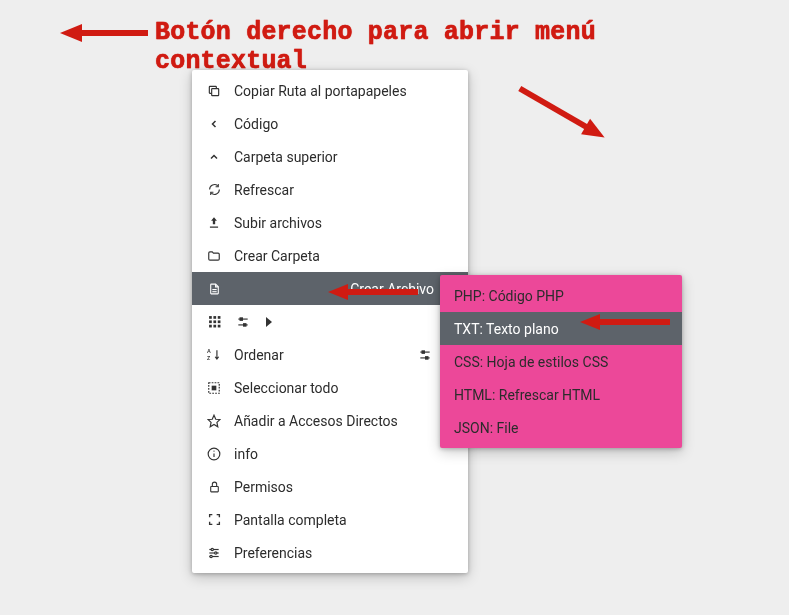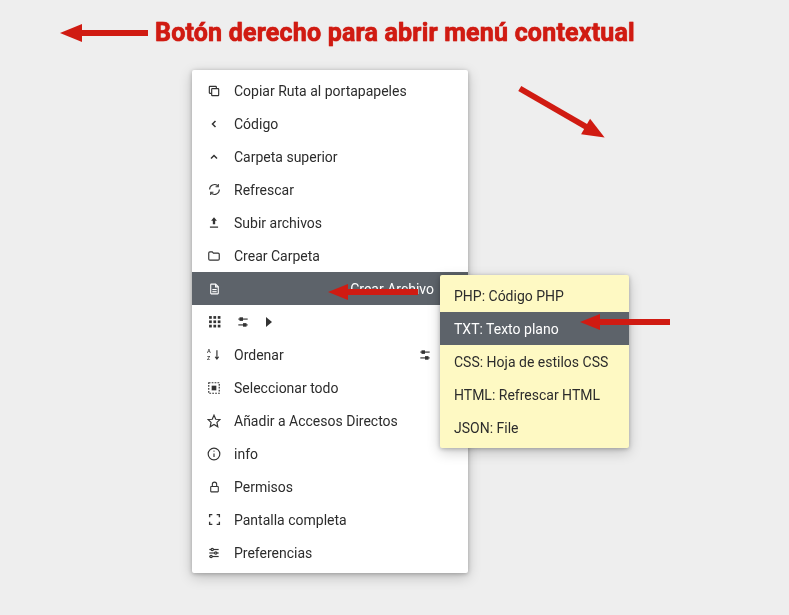--- a/index.html
+++ b/index.html
@@ -20,20 +20,21 @@
     align-items: center;
     gap: 12px;
   }
   .header-text {
     font-size: 25px;
     font-weight: 700;
     color: #d01b12;
     -webkit-text-stroke: 0.5px #d01b12;
     letter-spacing: 0.2px;
     text-shadow: 0 0 1px #d01b12;
+    font-family: Liberation Mono, monospace;
   }
   .arrow {
     position: absolute;
     pointer-events: none;
   }
   .menu {
     position: absolute;
     top: 70px;
     left: 192px;
     width: 276px;
@@ -86,22 +87,22 @@
     text-align: right;
   }
   .menu-item.highlight .icon,
   .menu-item.highlight .chev,
   .menu-item.highlight .toolicon { color: #ffffff; }
 
   .submenu {
     position: absolute;
     top: 275px;
     left: 440px;
-    width: 189px;
-    background: #fef9c3;
+    width: 242px;
+    background: #ec4899;
     box-shadow: 0 1px 4px rgba(0,0,0,0.25), 0 4px 14px rgba(0,0,0,0.2);
     border-radius: 2px;
     display: flex;
     flex-direction: column;
     padding: 4px 0;
   }
   .submenu-item {
     display: flex;
     align-items: center;
     height: 33px;

